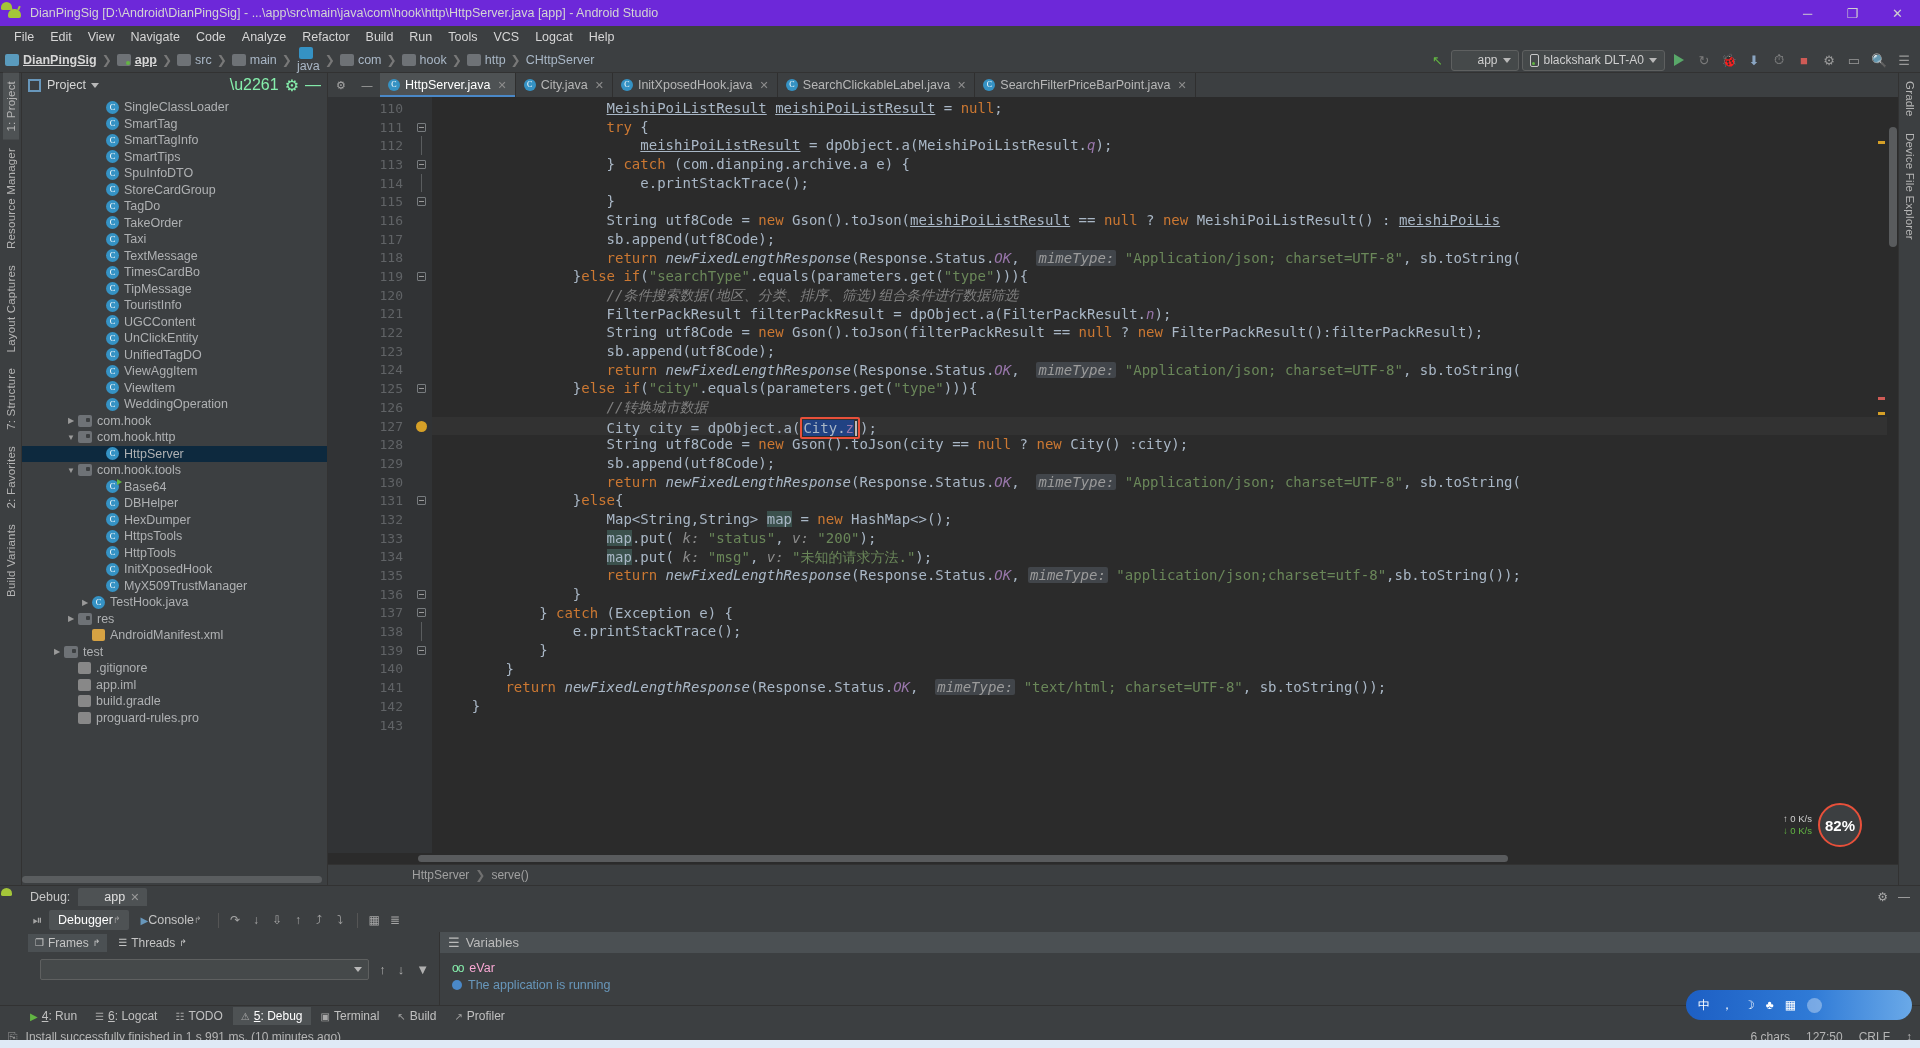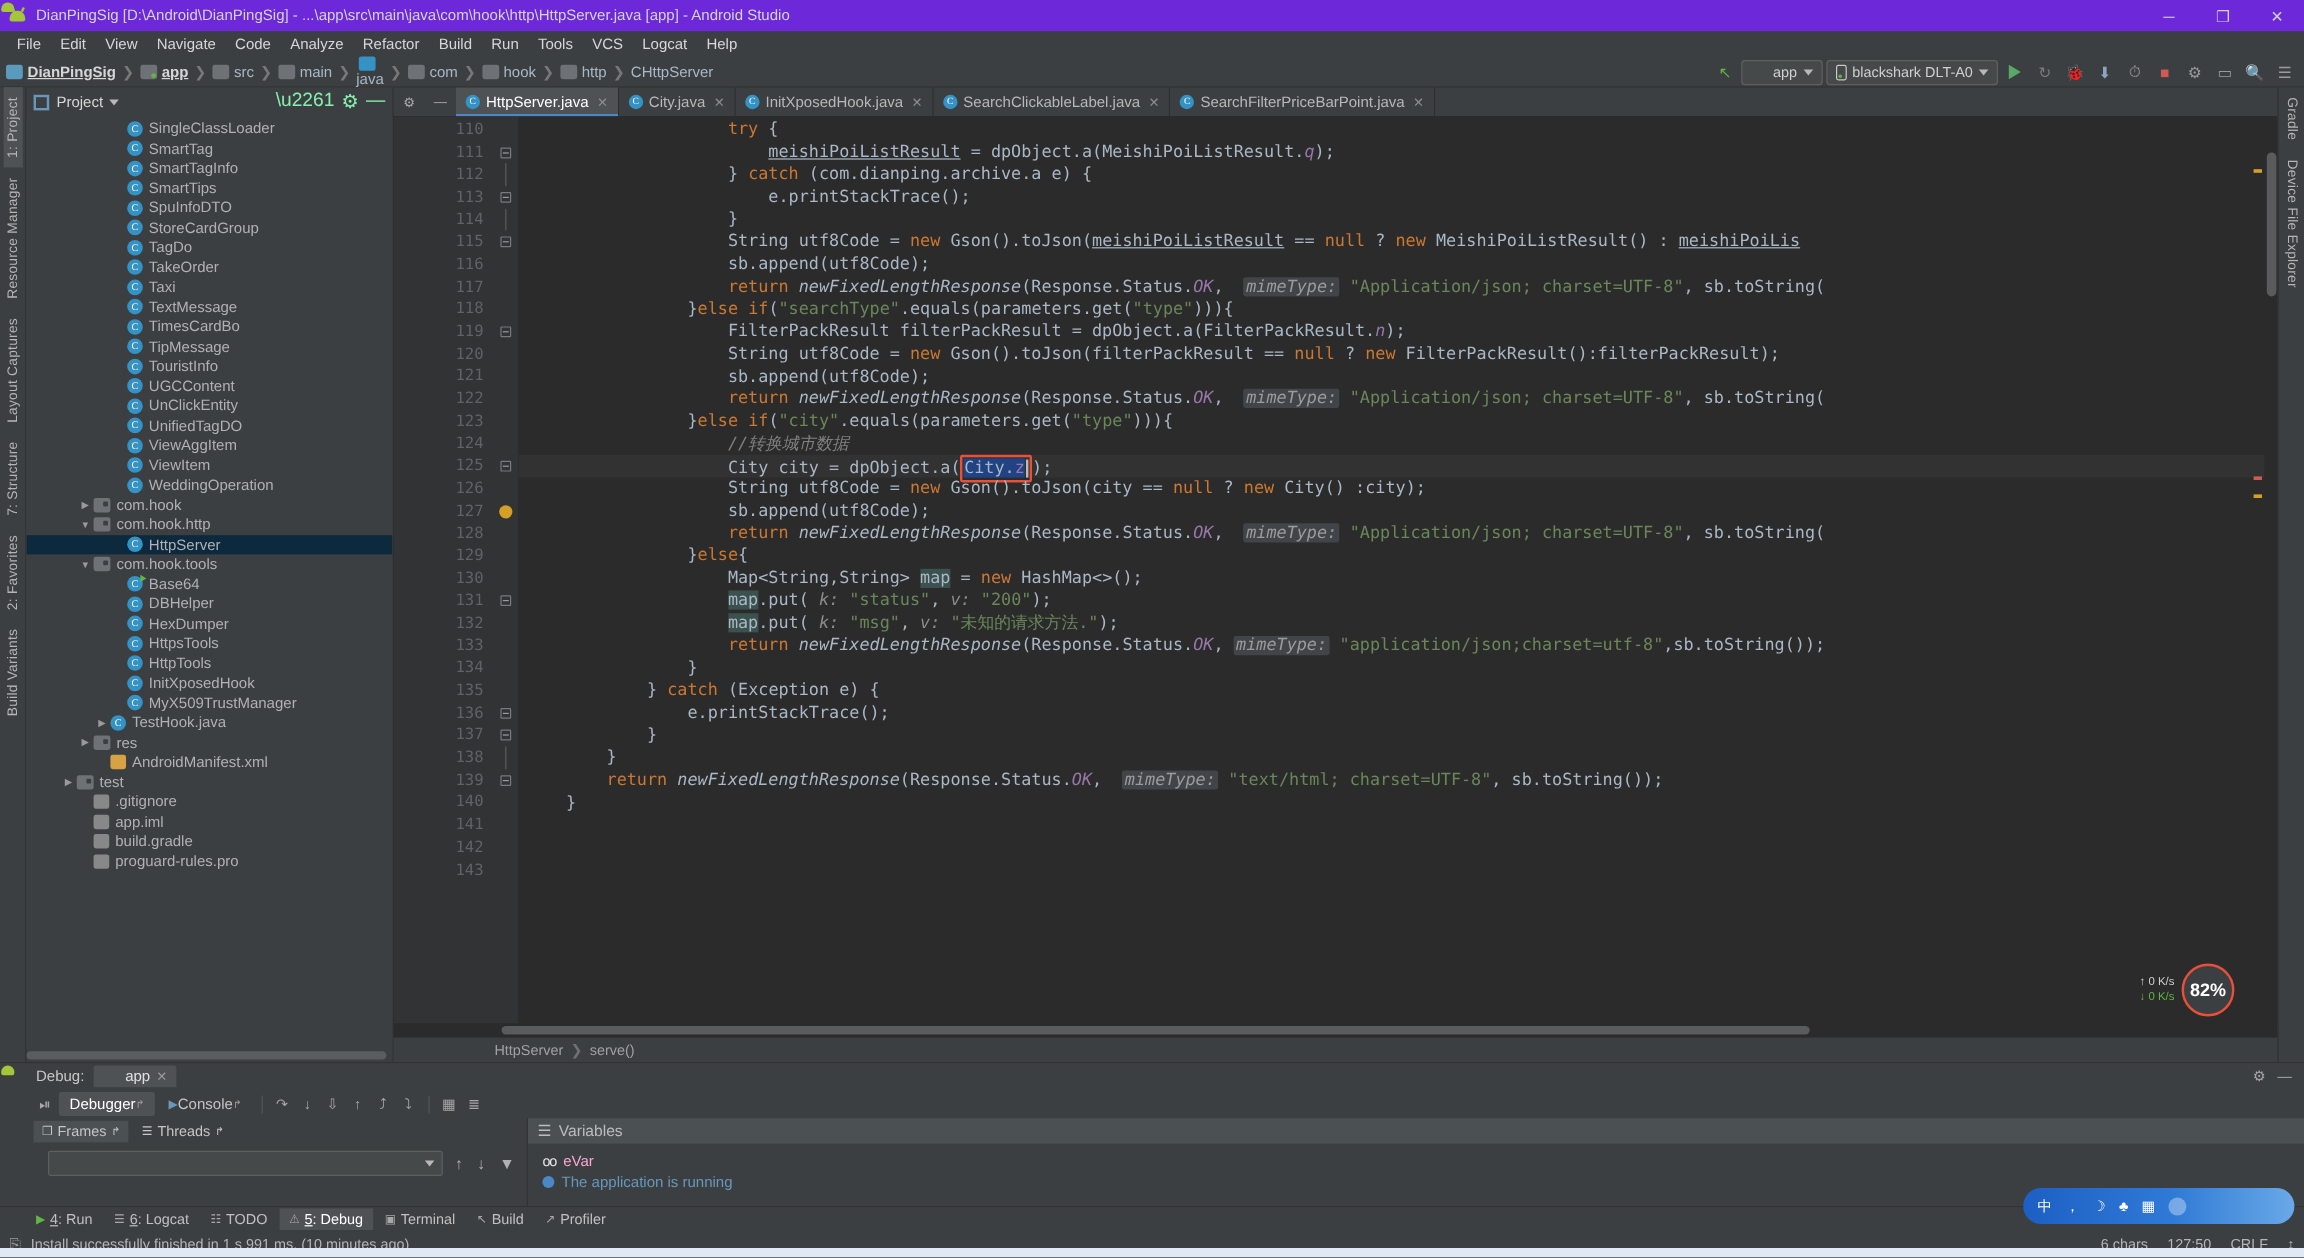--- a/index.html
+++ b/index.html
@@ -176,21 +176,21 @@
   .pane-tab.active { background: #4b5053; }
   .frames-body { flex:1; padding: 6px 10px 0 40px; }
   .thread-combo { height: 21px; background: #45494a; border: 1px solid #5e6060; border-radius: 2px;
     display: flex; align-items: center; padding: 0 6px; }
   .thread-combo .caret { margin-left: auto; }
   .frm-ctrl { display:flex; gap: 12px; align-items:center; margin-left:10px; color:#b0b0b0;font-size:13px;}
   .vars-pane { flex: 1; display: flex; flex-direction: column; }
   .vars-head { height: 21px; display: flex; align-items: center; gap: 6px; padding-left: 8px; background: #4b5053; flex:none;}
   .vars-body { flex: 1; padding: 6px 0 0 12px; font-size: 12.5px; }
   .vrow { display: flex; align-items: center; gap: 6px; height: 17px; }
-  .vrow .oo { color: #e5e5e5; font-size: 12px; letter-spacing:-1px;}
+  .vrow .oo { color: #86efac; font-size: 12px; letter-spacing:-1px;}
   .vrow .vname { color: #f9a8d4; }
   .vrow .vtxt { color: #6897bb; }
   .vrow .dot { width: 10px; height: 10px; border-radius: 50%; background: #4a88c7; }
 
   
   .toolwin-bar { height: 21px; background: #3c3f41; display: flex; align-items: center; gap: 2px; flex: none; padding-left: 22px; border-top: 1px solid #323232;}
   .twb { display: flex; align-items: center; gap: 4px; padding: 2px 8px; font-size: 12px; color: #c0c0c0; }
   .twb.active { background: #4e5254; color: #fff; }
   .twb u { text-decoration: underline; }
   .statusbar { height: 22px; background: #3c3f41; display: flex; align-items: center; padding: 0 8px; gap: 8px; flex: none; font-size: 12px; color: #b5b5b5; }
@@ -669,29 +669,31 @@
             </div>
             <div class="fold">
               <span class="box"></span>
             </div>
             <div class="fold"></div>
             <div class="fold"></div>
             <div class="fold"></div>
             <div class="fold"></div>
           </div>
         <div class="code-area" id="codearea">
+            <div class="cline">                    <u>MeishiPoiListResult</u> <u>meishiPoiListResult</u> = <span class="kw">null</span>;</div>
             <div class="cline">                    <span class="kw">try</span> {</div>
             <div class="cline">                        <span class="undl">meishiPoiListResult</span> = dpObject.a(MeishiPoiListResult.<span class="fld ital">q</span>);</div>
             <div class="cline">                    } <span class="kw">catch</span> (com.dianping.archive.a e) {</div>
             <div class="cline">                        e.printStackTrace();</div>
             <div class="cline">                    }</div>
             <div class="cline">                    String utf8Code = <span class="kw">new</span> Gson().toJson(<span class="undl">meishiPoiListResult</span> == <span class="kw">null</span> ? <span class="kw">new</span> MeishiPoiListResult() : <span class="undl">meishiPoiLis</span></div>
             <div class="cline">                    sb.append(utf8Code);</div>
             <div class="cline">                    <span class="kw">return</span> <span class="ital">newFixedLengthResponse</span>(Response.Status.<span class="fld ital">OK</span>,  <span class="hintbg">mimeType:</span> <span class="str">"Application/json; charset=UTF-8"</span>, sb.toString(</div>
             <div class="cline">                }<span class="kw">else if</span>(<span class="str">"searchType"</span>.equals(parameters.get(<span class="str">"type"</span>))){</div>
+            <div class="cline">                    <span class="cmt">//条件搜索数据(地区、分类、排序、筛选)组合条件进行数据筛选</span></div>
             <div class="cline">                    FilterPackResult filterPackResult = dpObject.a(FilterPackResult.<span class="fld ital">n</span>);</div>
             <div class="cline">                    String utf8Code = <span class="kw">new</span> Gson().toJson(filterPackResult == <span class="kw">null</span> ? <span class="kw">new</span> FilterPackResult():filterPackResult);</div>
             <div class="cline">                    sb.append(utf8Code);</div>
             <div class="cline">                    <span class="kw">return</span> <span class="ital">newFixedLengthResponse</span>(Response.Status.<span class="fld ital">OK</span>,  <span class="hintbg">mimeType:</span> <span class="str">"Application/json; charset=UTF-8"</span>, sb.toString(</div>
             <div class="cline">                }<span class="kw">else if</span>(<span class="str">"city"</span>.equals(parameters.get(<span class="str">"type"</span>))){</div>
             <div class="cline">                    <span class="cmt">//转换城市数据</span></div>
             <div class="cline curr">                    City city = dpObject.a(<span class="renamebox"><span class="selbg">City.<span class="fld">z</span></span><span class="caretbar"></span></span>);</div>
             <div class="cline">                    String utf8Code = <span class="kw">new</span> Gson().toJson(city == <span class="kw">null</span> ? <span class="kw">new</span> City() :city);</div>
             <div class="cline">                    sb.append(utf8Code);</div>
             <div class="cline">                    <span class="kw">return</span> <span class="ital">newFixedLengthResponse</span>(Response.Status.<span class="fld ital">OK</span>,  <span class="hintbg">mimeType:</span> <span class="str">"Application/json; charset=UTF-8"</span>, sb.toString(</div>

